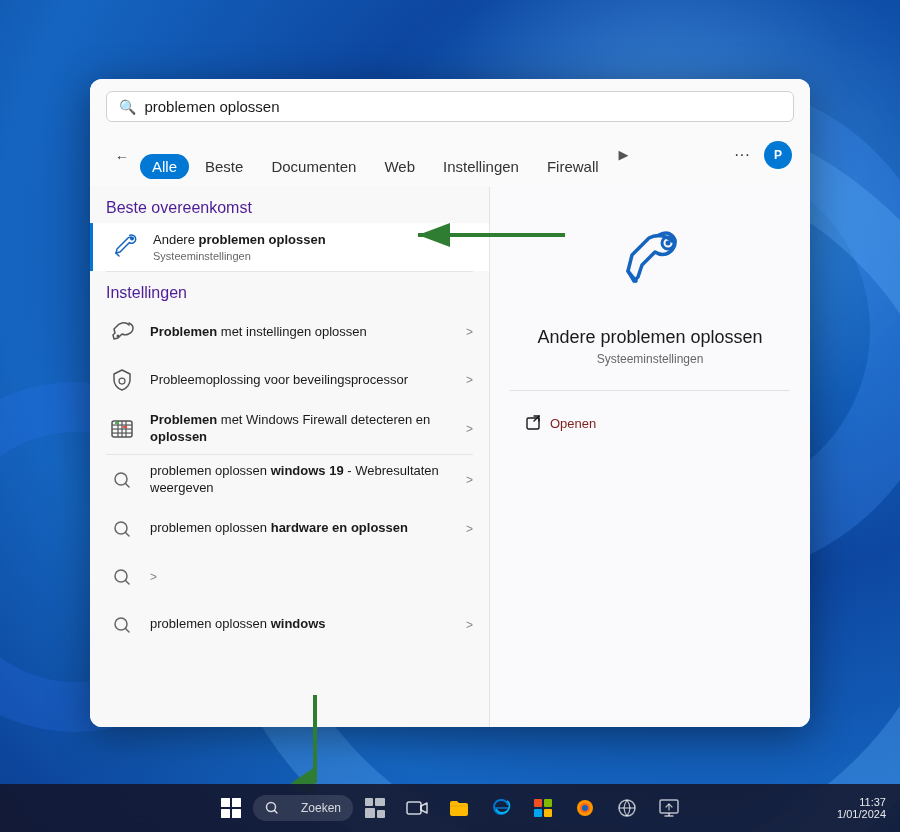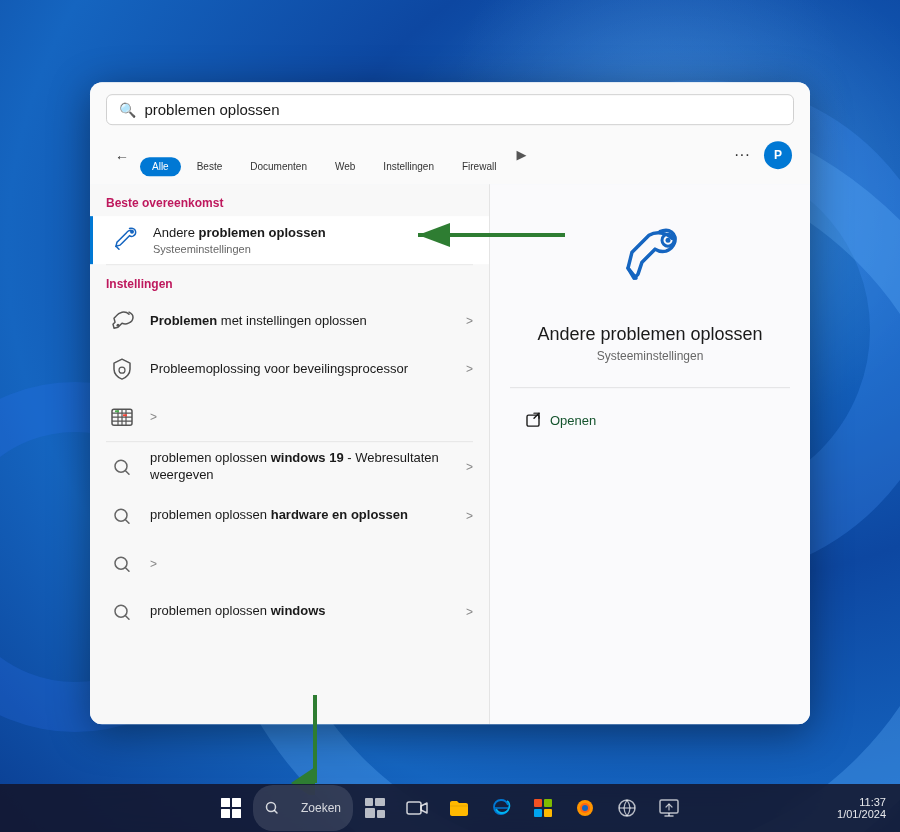--- a/index.html
+++ b/index.html
@@ -101,21 +101,21 @@
       width: 24px;
       height: 24px;
     }
     .search-bar-taskbar {
       background: rgba(255,255,255,0.12);
       border-radius: 20px;
       display: flex;
       align-items: center;
       padding: 8px 12px;
       gap: 22px;
-      height: 46px;
+      height: 26px;
       cursor: pointer;
     }
     .search-bar-taskbar span {
       color: rgba(255,255,255,0.8);
       font-size: 12px;
     }
     .taskbar-right {
       position: absolute;
       right: 8px;
       display: flex;
@@ -187,21 +187,21 @@
       align-items: center;
       justify-content: center;
       border-radius: 4px;
       cursor: pointer;
       color: #333;
       font-size: 14px;
     }
     .tab-btn {
       padding: 4px 12px;
       border-radius: 16px;
-      font-size: 10px;
+      font-size: 15px;
       cursor: pointer;
       border: none;
       background: transparent;
       color: #333;
       margin-top: 24px;
     }
     .tab-btn.active {
       background: #0078d4;
       color: white;
     }
@@ -244,23 +244,23 @@
 
     
     .left-panel {
       width: 400px;
       background: rgba(248,248,248,0.98);
       overflow-y: auto;
       border-right: 1px solid rgba(0,0,0,0.08);
     }
 
     .section-label {
-      font-size: 12px;
-      font-weight: 700;
-      color: #be185d;
+      font-size: 16px;
+      font-weight: 400;
+      color: #4c1d95;
       padding: 12px 16px 6px;
     }
 
     .result-item {
       display: flex;
       align-items: center;
       padding: 8px 16px;
       cursor: pointer;
       gap: 12px;
       position: relative;
@@ -331,21 +331,21 @@
     }
     .open-btn {
       display: flex;
       align-items: center;
       gap: 8px;
       padding: 8px 16px;
       background: transparent;
       border: none;
       cursor: pointer;
       font-size: 13px;
-      color: #14532d;
+      color: #7f1d1d;
       border-radius: 4px;
       align-self: flex-start;
     }
 
     
     .green-arrow-right {
       position: absolute;
       left: 410px;
       top: 215px;
       z-index: 60;
@@ -453,20 +453,23 @@
             <line x1="3" y1="9" x2="23" y2="9" stroke="#555" stroke-width="1.2"></line>
             <line x1="3" y1="13" x2="23" y2="13" stroke="#555" stroke-width="1.2"></line>
             <line x1="3" y1="17" x2="23" y2="17" stroke="#555" stroke-width="1.2"></line>
             <line x1="9" y1="5" x2="9" y2="21" stroke="#555" stroke-width="1.2"></line>
             <line x1="13" y1="5" x2="13" y2="21" stroke="#555" stroke-width="1.2"></line>
             <line x1="17" y1="5" x2="17" y2="21" stroke="#555" stroke-width="1.2"></line>
             <rect x="6" y="6" width="4" height="2" fill="#4CAF50" rx="0.5"></rect>
             <rect x="14" y="10" width="4" height="2" fill="#f44336" rx="0.5"></rect>
           </svg>
         </div>
+        <div class="result-text">
+          <div class="result-title"><strong>Problemen</strong> met Windows Firewall detecteren en <strong>oplossen</strong></div>
+        </div>
         <div class="result-arrow">&gt;</div>
       </div>
 
       <div class="divider-line"></div>
 
 
       <div class="result-item">
         <div class="result-icon">
           <svg width="20" height="20" viewBox="0 0 20 20" fill="none">
             <circle cx="9" cy="9" r="6" stroke="#666" stroke-width="1.5"></circle>

